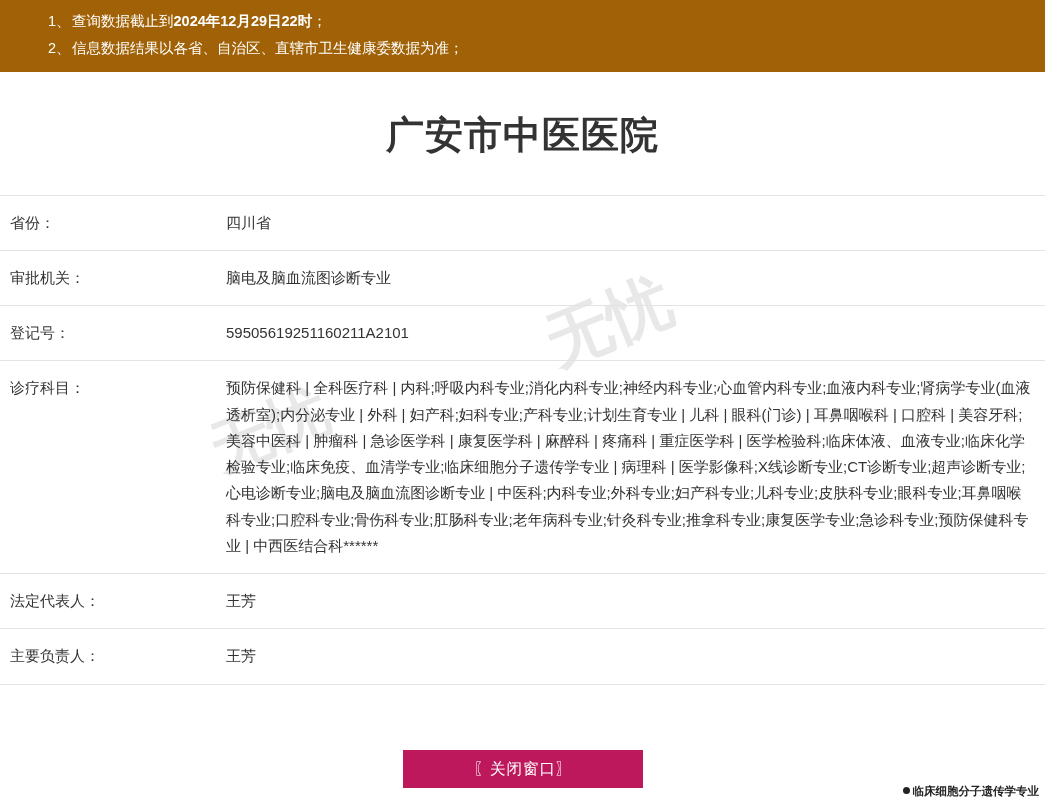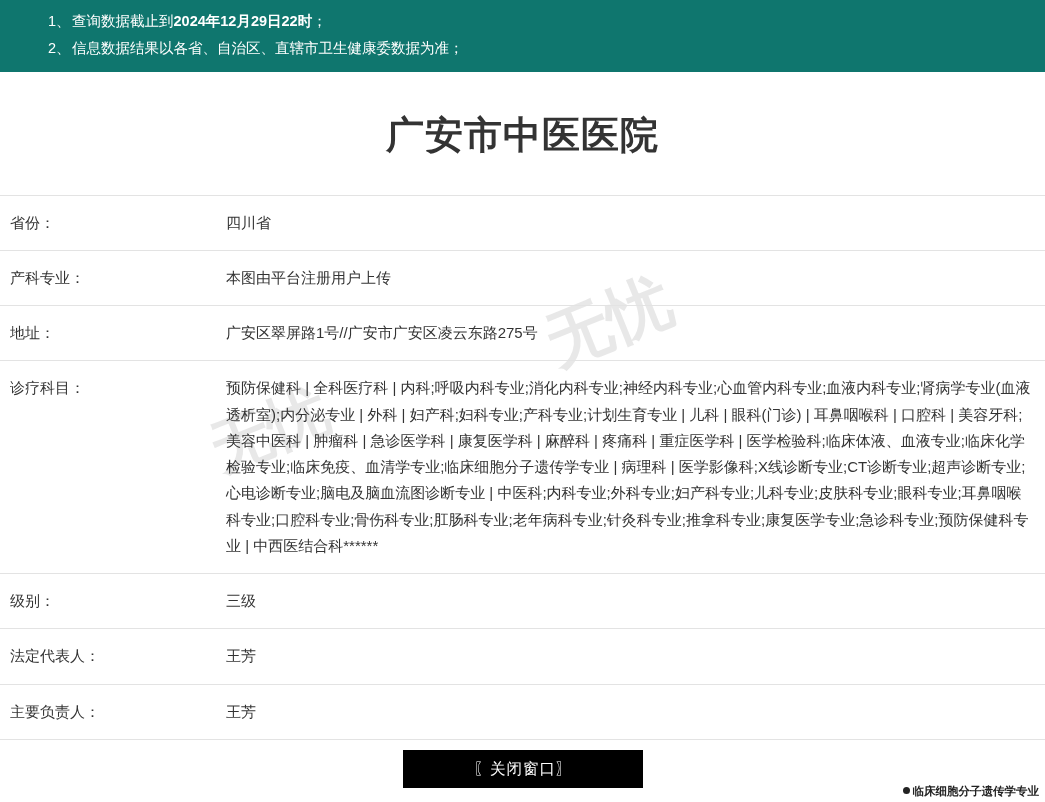--- a/index.html
+++ b/index.html
@@ -9,21 +9,21 @@
   body {
     width: 1045px;
     height: 802px;
     background: #ffffff;
     font-family: "Liberation Sans", sans-serif;
     color: #333;
     overflow: hidden;
     position: relative;
   }
   .notice-bar {
-    background: #0f766e;
+    background: #a16207;
     color: #ffffff;
     padding: 8px 0 10px 0;
     font-size: 14.5px;
     line-height: 1.85;
   }
   .notice-line {
     padding-left: 48px;
     white-space: nowrap;
   }
   .notice-line .num {
@@ -88,21 +88,21 @@
     right: 0;
     bottom: 0;
     height: 56px;
   }
   .close-btn {
     position: absolute;
     left: 403px;
     top: 4px;
     width: 240px;
     height: 38px;
-    background: #000000;
+    background: #be185d;
     color: #ffffff;
     border: none;
     font-size: 15.5px;
     font-family: "Liberation Sans", sans-serif;
     cursor: pointer;
     letter-spacing: 1px;
   }
   .upload-note {
     position: absolute;
     right: 6px;
@@ -139,34 +139,30 @@
 <div class="watermark wm1">无忧</div>
 <div class="watermark wm2">无忧</div>
 
 <table class="info">
   <tbody>
     <tr>
       <td class="label">省份：</td>
       <td class="value">四川省</td>
     </tr>
     <tr>
-      <td class="label">产科专业：</td>
-      <td class="value">本图由平台注册用户上传</td>
+      <td class="label">审批机关：</td>
+      <td class="value">脑电及脑血流图诊断专业</td>
     </tr>
     <tr>
-      <td class="label">地址：</td>
-      <td class="value">广安区翠屏路1号//广安市广安区凌云东路275号</td>
+      <td class="label">登记号：</td>
+      <td class="value">59505619251160211A2101</td>
     </tr>
     <tr>
       <td class="label">诊疗科目：</td>
       <td class="value">预防保健科 | 全科医疗科 | 内科;呼吸内科专业;消化内科专业;神经内科专业;心血管内科专业;血液内科专业;肾病学专业(血液透析室);内分泌专业 | 外科 | 妇产科;妇科专业;产科专业;计划生育专业 | 儿科 | 眼科(门诊) | 耳鼻咽喉科 | 口腔科 | 美容牙科;美容中医科 | 肿瘤科 | 急诊医学科 | 康复医学科 | 麻醉科 | 疼痛科 | 重症医学科 | 医学检验科;临床体液、血液专业;临床化学检验专业;临床免疫、血清学专业;临床细胞分子遗传学专业 | 病理科 | 医学影像科;X线诊断专业;CT诊断专业;超声诊断专业;心电诊断专业;脑电及脑血流图诊断专业 | 中医科;内科专业;外科专业;妇产科专业;儿科专业;皮肤科专业;眼科专业;耳鼻咽喉科专业;口腔科专业;骨伤科专业;肛肠科专业;老年病科专业;针灸科专业;推拿科专业;康复医学专业;急诊科专业;预防保健科专业 | 中西医结合科******</td>
-    </tr>
-    <tr>
-      <td class="label">级别：</td>
-      <td class="value">三级</td>
     </tr>
     <tr>
       <td class="label">法定代表人：</td>
       <td class="value">王芳</td>
     </tr>
     <tr>
       <td class="label">主要负责人：</td>
       <td class="value">王芳</td>
     </tr>
 

